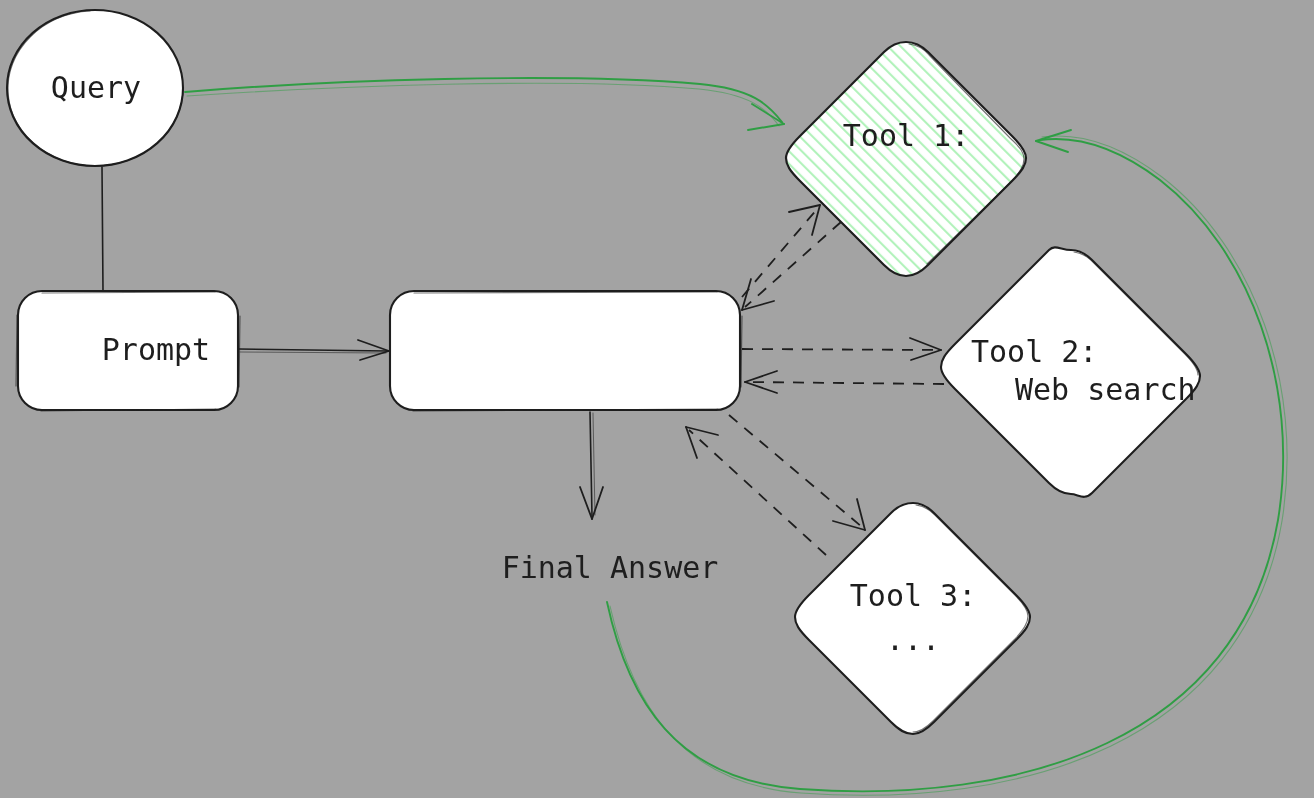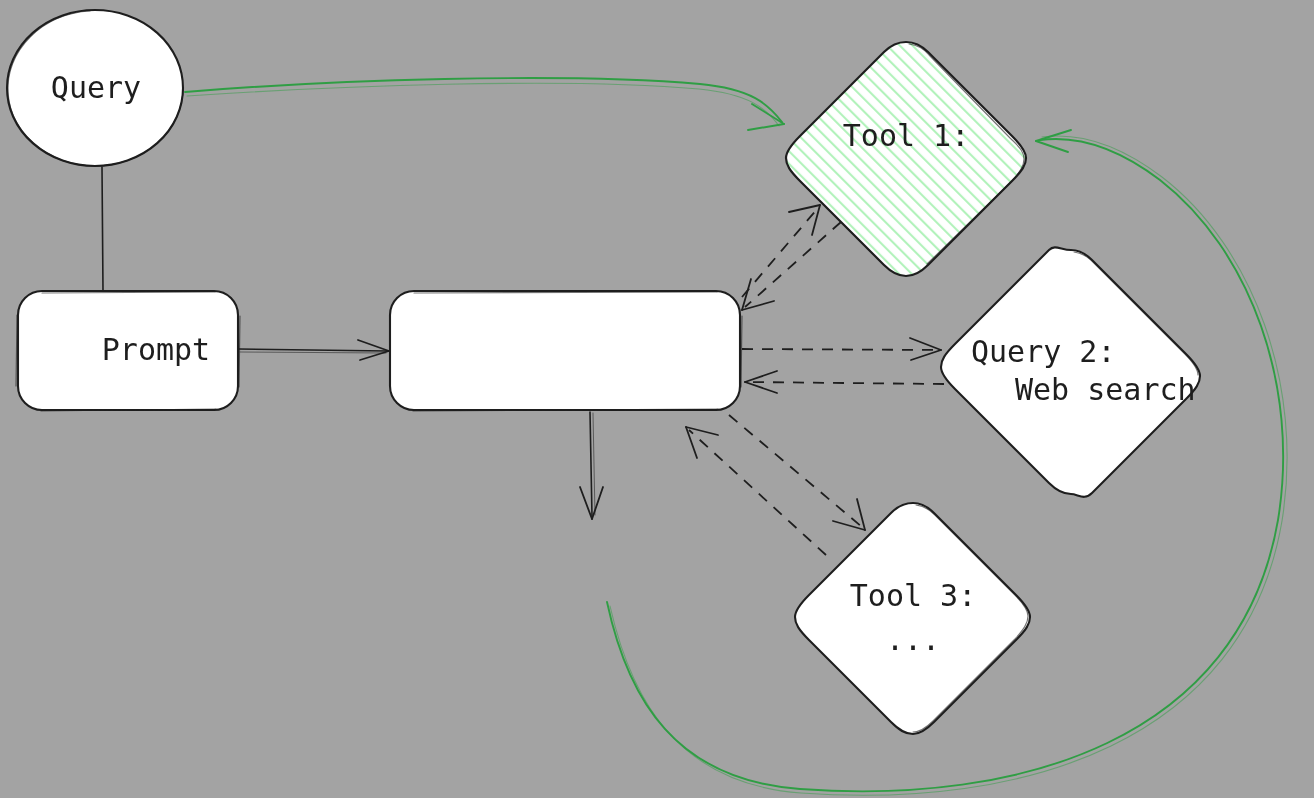--- a/index.html
+++ b/index.html
@@ -267,20 +267,21 @@
 
   </svg>
 
   <div class="node-label label-centered" style="left: 10px; top: 69px; width: 172px;">Query</div>
 
   <div class="node-label label-centered" style="left: 18px; top: 331px; width: 220px; margin-left: 28px;">Prompt</div>
 
 
   <div class="node-label label-centered" style="left: 786px; top: 117px; width: 240px;">Tool 1:</div>
 
-  <div class="node-label label-left" style="left: 971px; top: 333px; width: 260px;">Query 2:</div>
+  <div class="node-label label-left" style="left: 971px; top: 333px; width: 260px;">Tool 2:</div>
   <div class="node-label label-left" style="left: 971px; top: 371px; width: 260px; margin-left: 44px;">Web search</div>
 
   <div class="node-label label-centered" style="left: 795px; top: 577px; width: 236px;">Tool 3:</div>
   <div class="node-label label-centered" style="left: 795px; top: 621px; width: 236px;">...</div>
 
+  <div class="node-label label-centered" style="left: 420px; top: 549px; width: 380px;">Final Answer</div>
 
 </div>
 
 </body></html>

